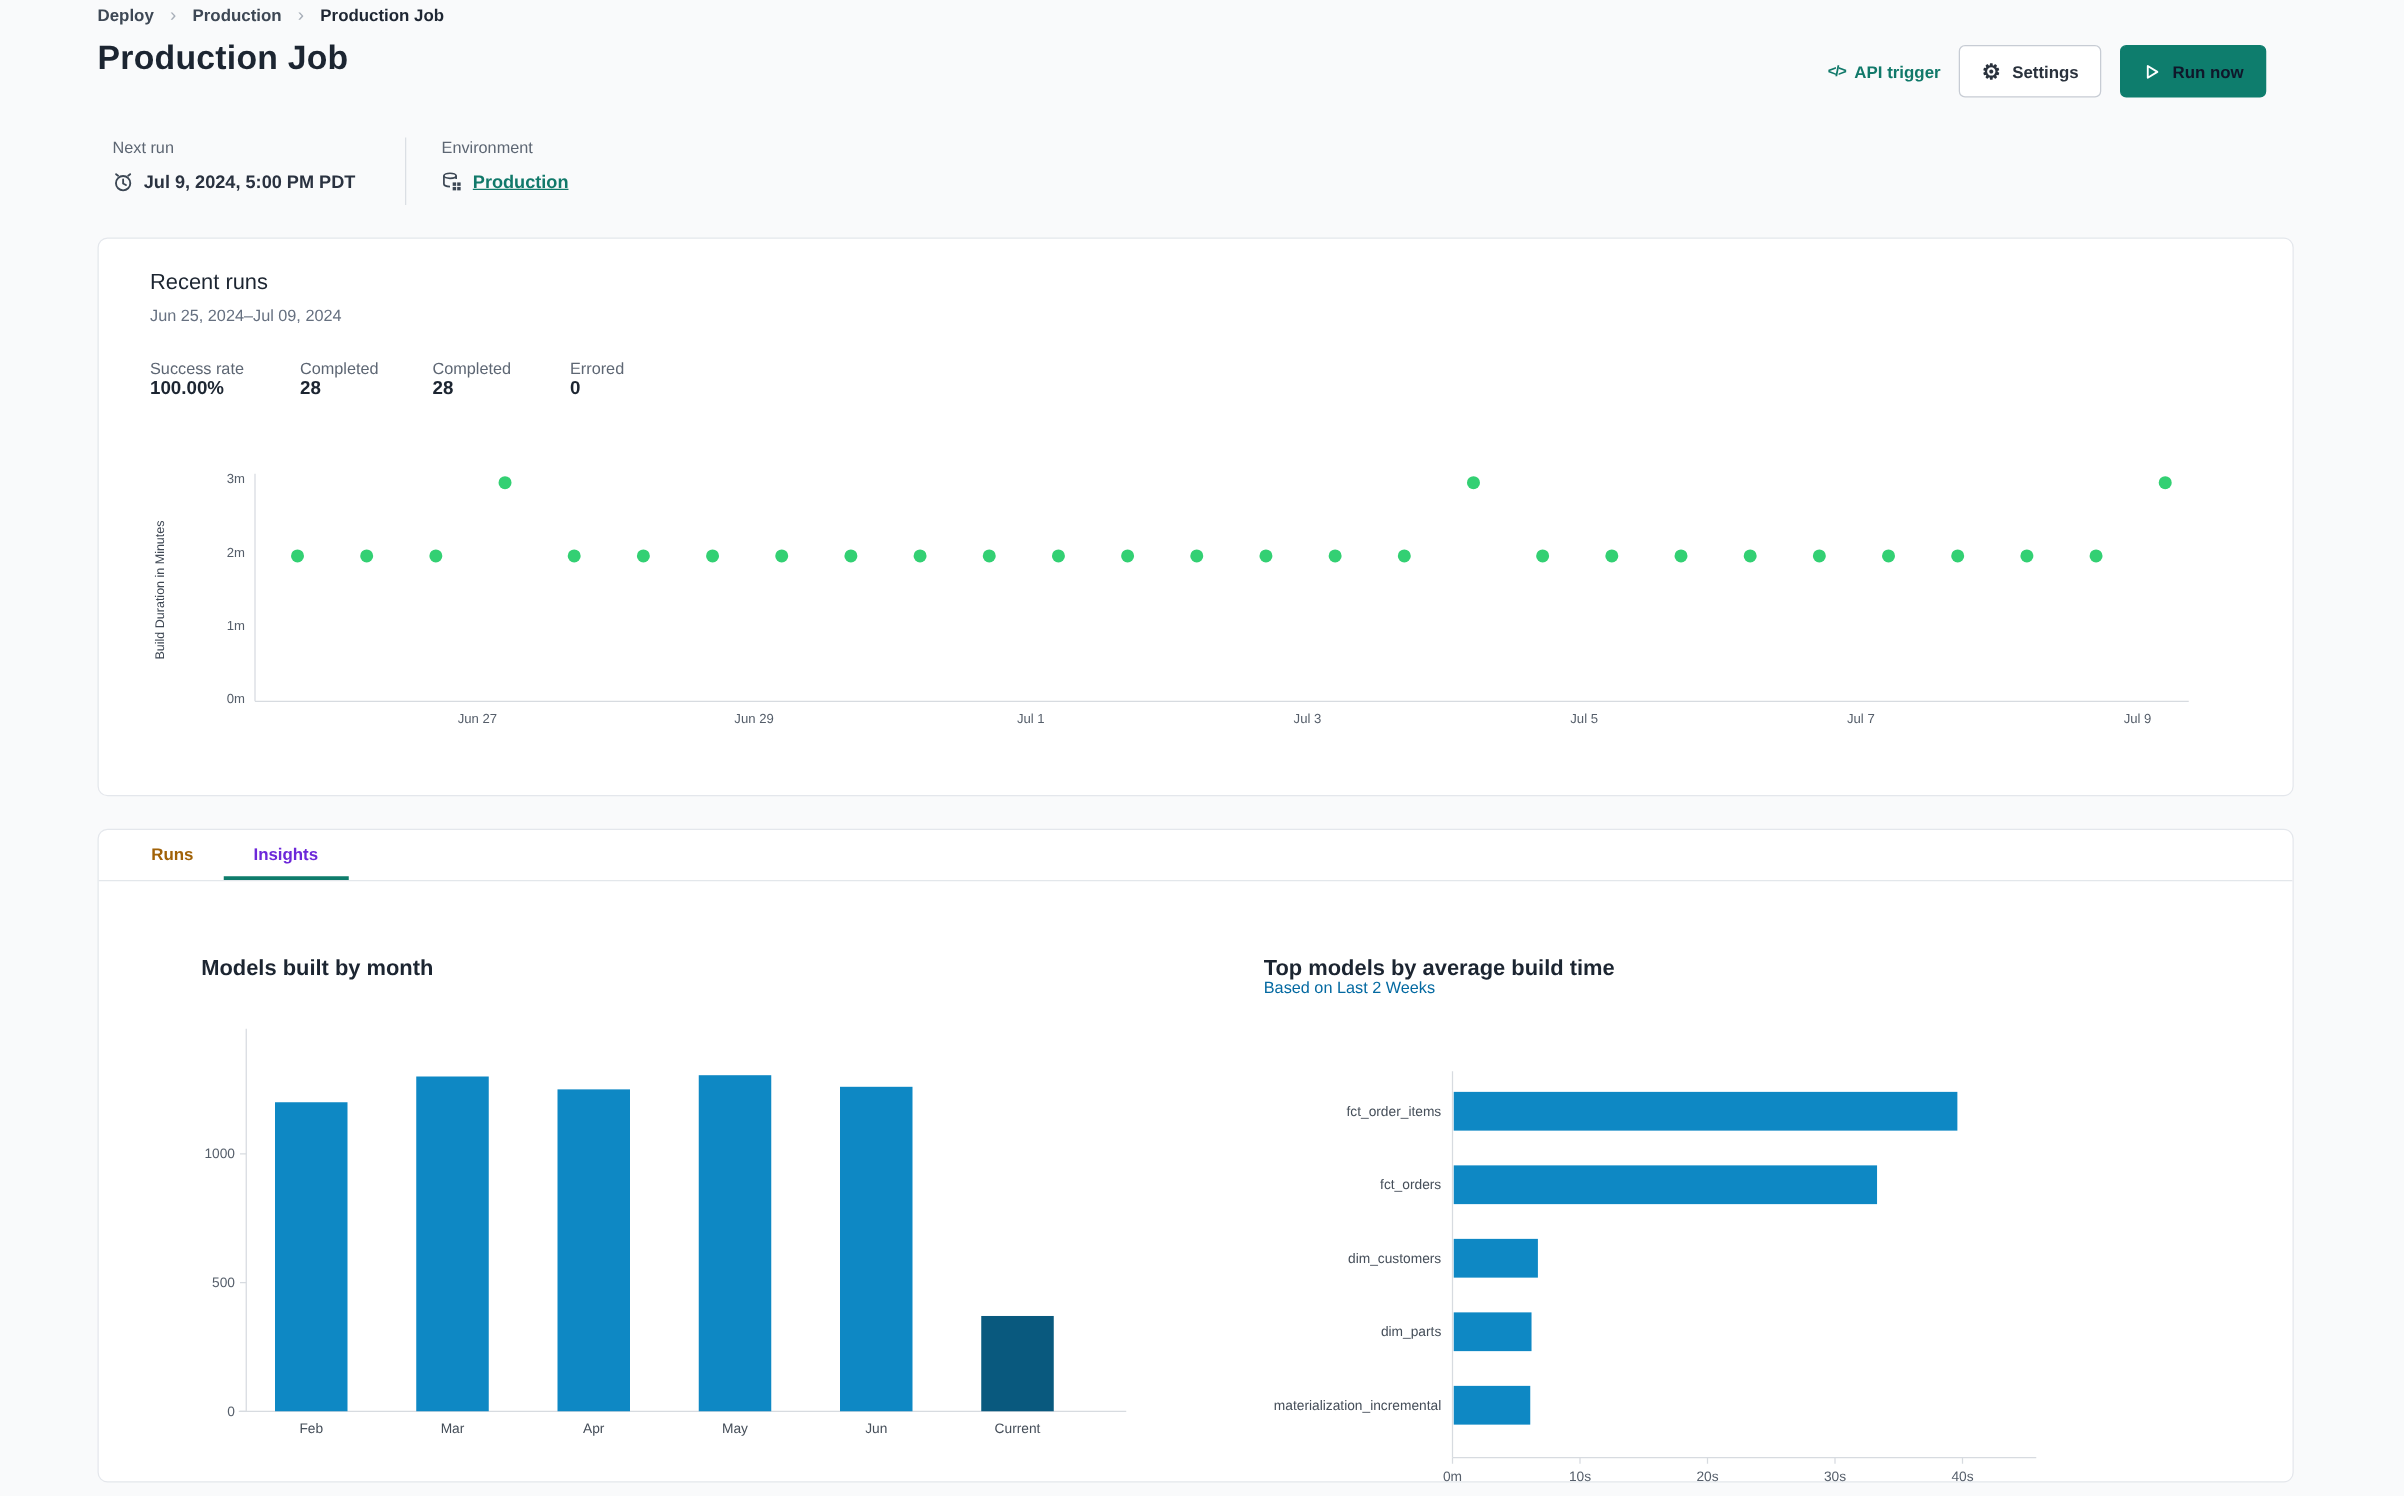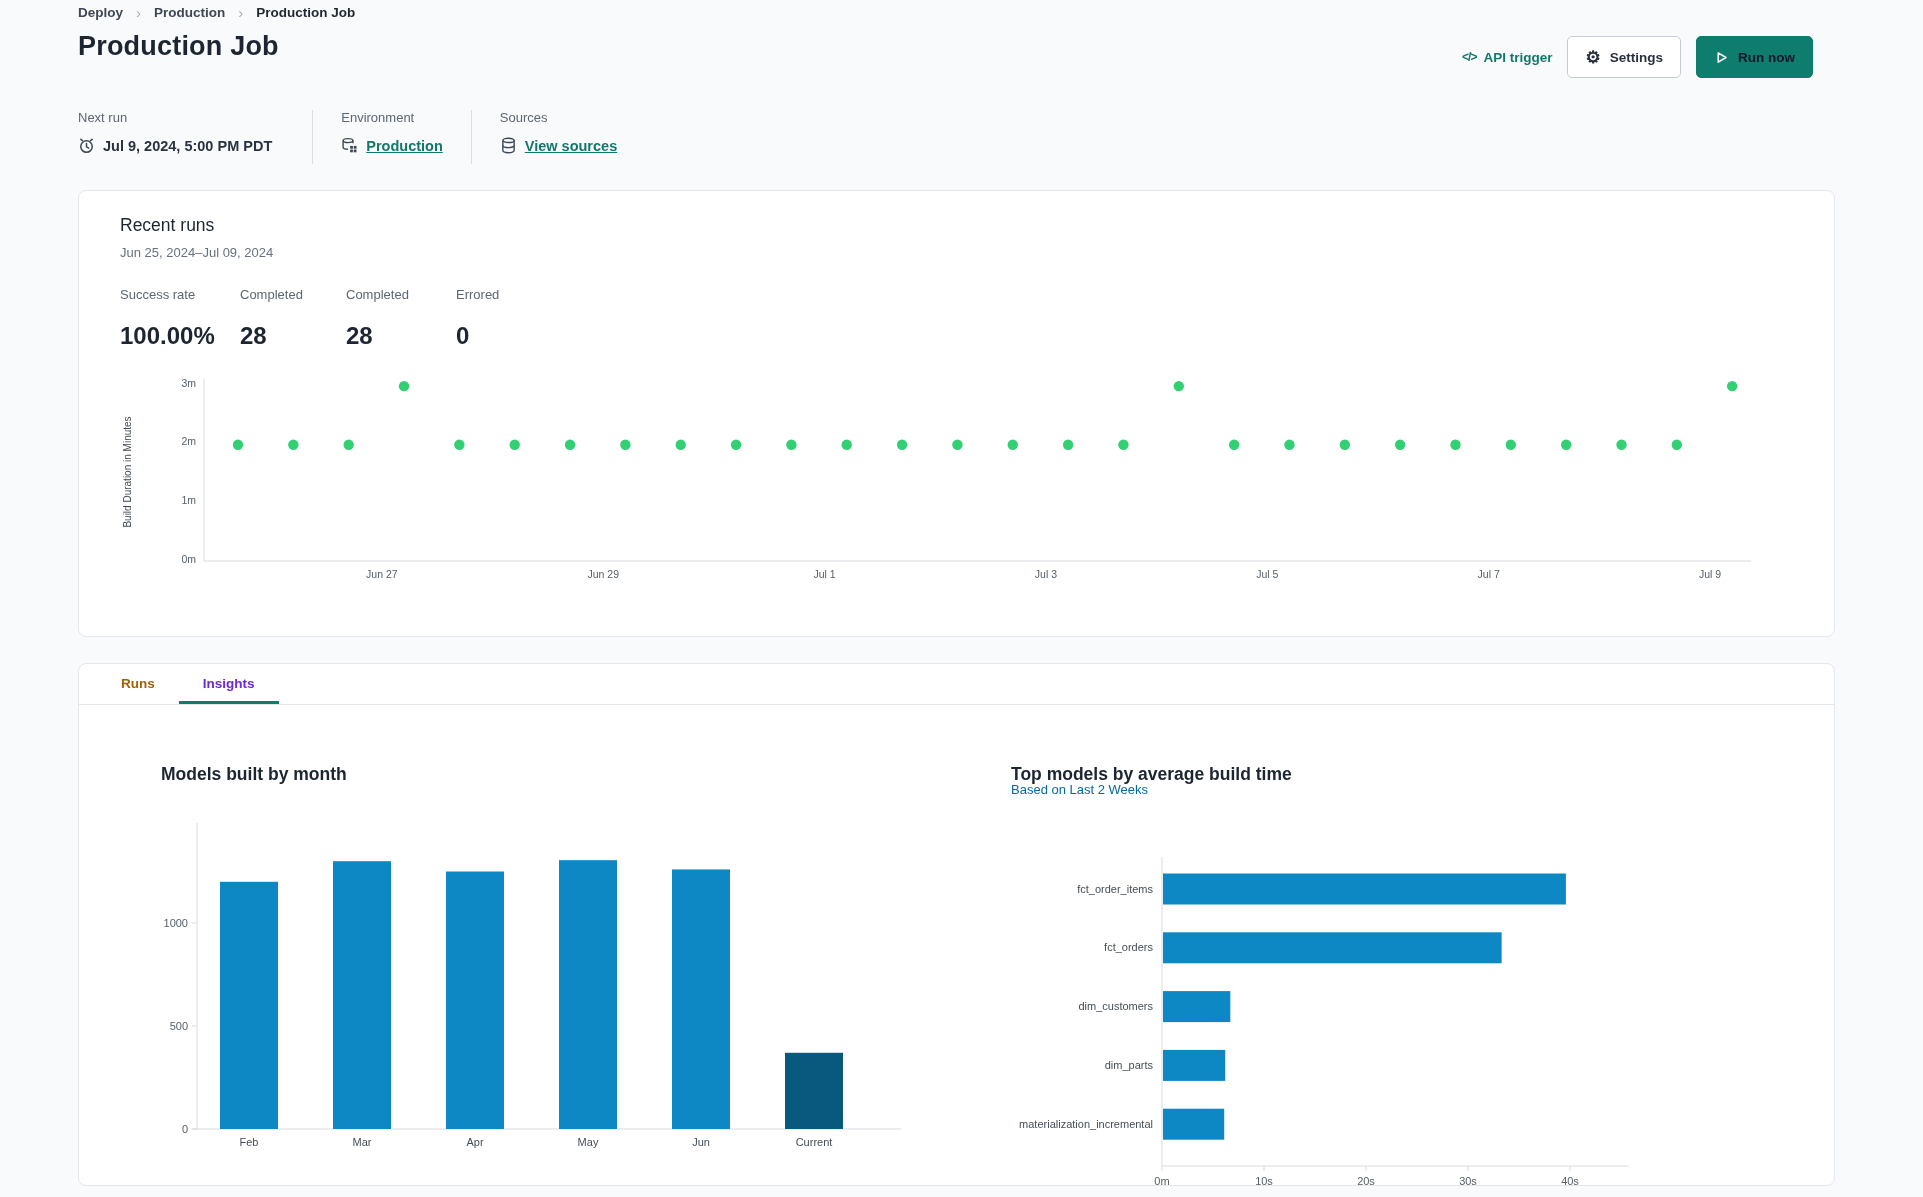--- a/index.html
+++ b/index.html
@@ -19,38 +19,38 @@
   
   .page-title { position: absolute; left: 78px; top: 31px; font-size: 27px; font-weight: 700; color: #1c2531; letter-spacing: .2px; }
   .header-actions { position: absolute; top: 36px; right: 110px; display: flex; align-items: center; gap: 15px; }
   .api-trigger { display: flex; align-items: center; gap: 7px; color: #11796a; font-size: 13.5px; font-weight: 700; cursor: pointer; }
   .code-glyph { font-size: 12px; font-weight: 700; letter-spacing: -1px; }
   .btn { height: 42px; display: flex; align-items: center; gap: 9px; padding: 0 17px; border-radius: 5px; font-size: 13.5px; font-weight: 700; cursor: pointer; }
   .btn-settings { background: #fff; border: 1px solid #c7ccd4; color: #2a323d; }
   .btn-run { background: #0e7d6d; border: 1px solid #0e7d6d; color: #0f172a; }
   .gear-glyph { font-size: 17px; line-height: 1; color: #2a323d; }
   
-  .info-row { position: absolute; left: 78px; top: 110px; display: flex; }
+  .info-row { position: absolute; left: 90px; top: 110px; display: flex; }
   .info-col { padding: 0 28px; min-height: 54px; }
   .info-col:first-child { padding-left: 0; padding-right: 40px; }
   .info-col + .info-col { border-left: 1px solid #dbdfe4; }
   .info-label { font-size: 13px; color: #5d6673; margin-bottom: 12px; }
   .info-value { display: flex; align-items: center; gap: 8px; font-size: 14.5px; font-weight: 600; color: #2a3240; }
   .info-link { color: #11796a; text-decoration: underline; cursor: pointer; }
   .ico { flex: 0 0 auto; display: inline-flex; }
   
   .card { position: absolute; background: #fff; border: 1px solid #e4e7ec; border-radius: 8px; }
   .card-recent { left: 78px; top: 190px; width: 1757px; height: 447px; }
   .card-insights { left: 78px; top: 663px; width: 1757px; height: 523px; }
   .card-title { position: absolute; left: 41px; top: 24px; font-size: 17.5px; font-weight: 400; color: #1c2531; }
   .date-range { position: absolute; left: 41px; top: 54px; font-size: 13px; color: #667080; }
   
   .stats-row { position: absolute; left: 41px; top: 96px; display: grid; grid-template-columns: 120px 106px 110px auto; }
   .stat-label { font-size: 13px; color: #5d6673; }
-  .stat-value { margin-top: 20px; font-size: 24px; font-weight: 700; color: #1c2531; }
+  .stat-value { margin-top: 0; font-size: 15px; font-weight: 700; color: #1c2531; }
   
   .scatter-svg { position: absolute; left: 40px; top: 178px; }
   svg text { font-family: "Liberation Sans", sans-serif; }
   
   .tab-bar { position: absolute; left: 0; top: 0; width: 100%; height: 41px; border-bottom: 1px solid #e3e7eb; display: flex; padding-left: 18px; }
   .tab { line-height: 40px; padding: 0 24px; font-size: 13.5px; font-weight: 600; color: #a16207; cursor: pointer; border-bottom: 3px solid transparent; }
   .tab.active { color: #6d28d9; font-weight: 700; border-bottom-color: #0e7c6b; }
   .chart-title-left  { position: absolute; left: 82px;  top: 100px; font-size: 17.5px; font-weight: 700; color: #1c2531; }
   .chart-title-right { position: absolute; left: 932px; top: 100px; font-size: 17.5px; font-weight: 700; color: #1c2531; }
   .chart-subtitle-right { position: absolute; left: 932px; top: 118px; font-size: 13px; color: #0369a1; }
@@ -111,33 +111,20 @@
             <ellipse cx="6.6" cy="3.4" rx="4.6" ry="1.9" fill="none" stroke="#3c4754" stroke-width="1.3"></ellipse>
             <path d="M2 3.4v6.2c0 1 2 1.9 4.6 1.9" fill="none" stroke="#3c4754" stroke-width="1.3"></path>
             <path d="M11.2 3.4v2.4" fill="none" stroke="#3c4754" stroke-width="1.3"></path>
             <rect x="8.6" y="8.4" width="2.6" height="2.6" fill="#3c4754"></rect>
             <rect x="12" y="8.4" width="2.6" height="2.6" fill="#3c4754"></rect>
             <rect x="8.6" y="11.8" width="2.6" height="2.6" fill="#3c4754"></rect>
             <rect x="12" y="11.8" width="2.6" height="2.6" fill="#3c4754"></rect>
           </svg>
       </span>
       <span class="info-link">Production</span>
-    </div>
-  </div>
-  <div class="info-col">
-    <div class="info-label">Sources</div>
-    <div class="info-value">
-      <span class="ico">
-        <svg width="17" height="17" viewBox="0 0 16 16">
-            <ellipse cx="8" cy="3.2" rx="5.3" ry="2" fill="none" stroke="#3c4754" stroke-width="1.3"></ellipse>
-            <path d="M2.7 3.2v9.6c0 1.1 2.4 2 5.3 2s5.3-.9 5.3-2V3.2" fill="none" stroke="#3c4754" stroke-width="1.3"></path>
-            <path d="M2.7 8c0 1.1 2.4 2 5.3 2s5.3-.9 5.3-2" fill="none" stroke="#3c4754" stroke-width="1.3"></path>
-          </svg>
-      </span>
-      <span class="info-link">View sources</span>
     </div>
   </div>
 </div>
 
 <div class="card card-recent">
   <div class="card-title">Recent runs</div>
   <div class="date-range">Jun 25, 2024–Jul 09, 2024</div>
   <div class="stats-row">
     <div>
       <div class="stat-label">Success rate</div>

